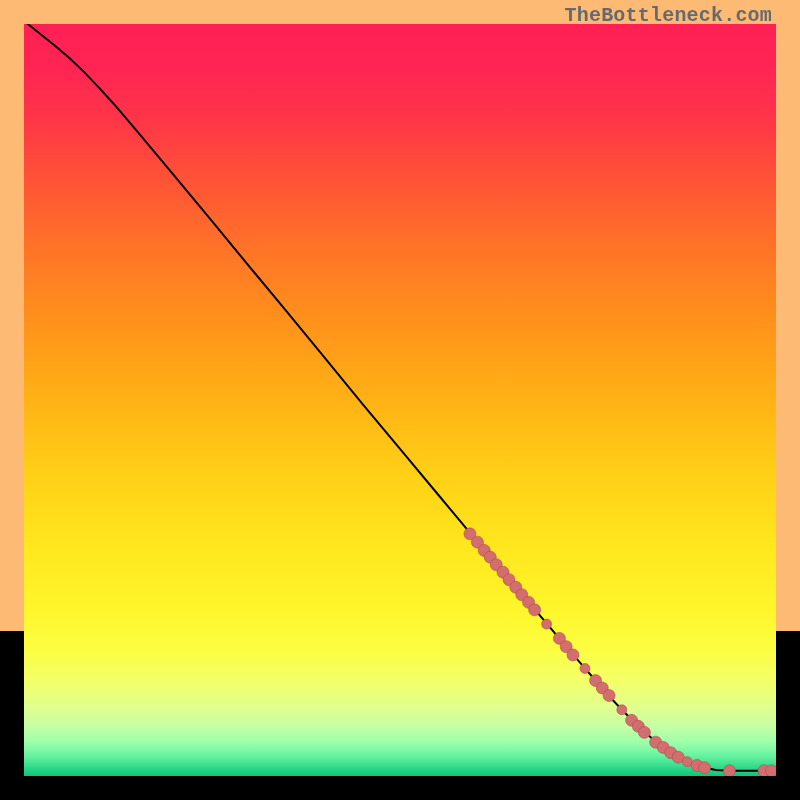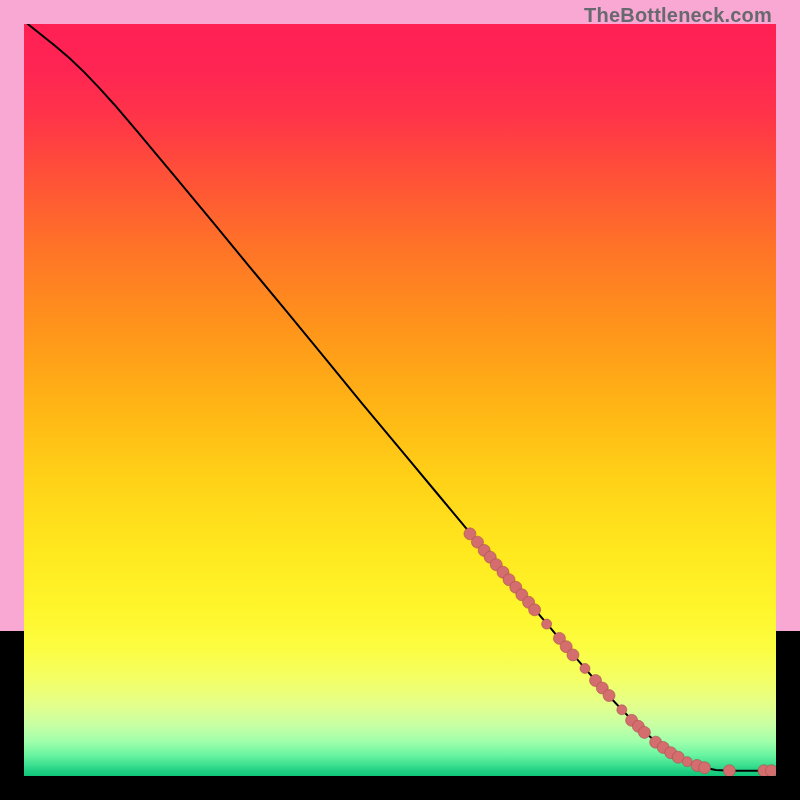--- a/index.html
+++ b/index.html
@@ -8,21 +8,22 @@
     width: 800px;
     height: 800px;
     overflow: hidden;
     background: #000;
     font-family: Arial, Helvetica, sans-serif;
   }
   .chart-wrap {
     position: relative;
     width: 800px;
     height: 631px;
-    background: #f9a8d4;
+    background: #fdba74;
+    font-family: Liberation Mono, monospace;
   }
   .plot-area {
     position: absolute;
     left: 24px;
     top: 24px;
     width: 752px;
     height: 752px;
     box-sizing: border-box;
   }
   .gradient-bg {

